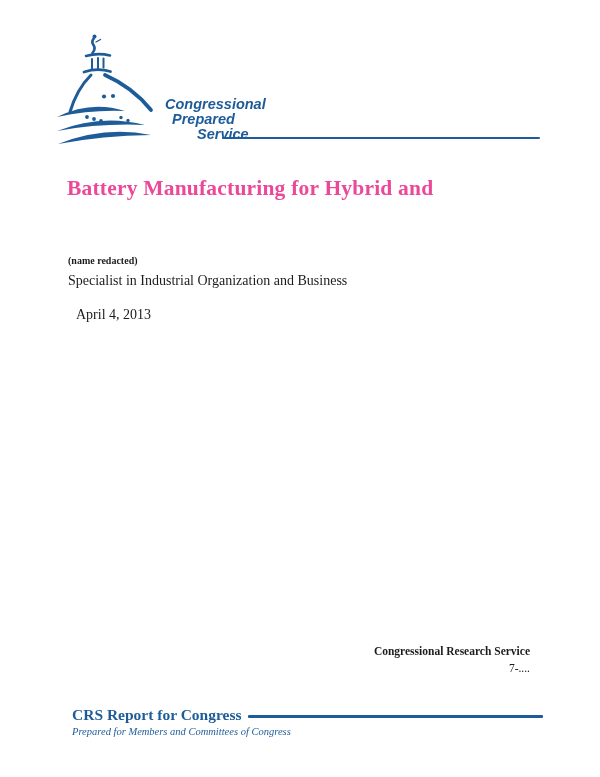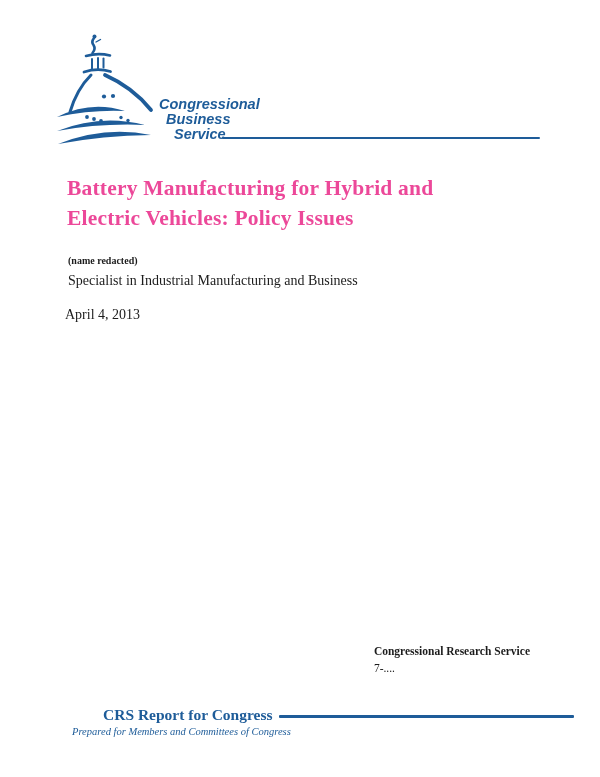--- a/index.html
+++ b/index.html
@@ -9,54 +9,55 @@
     position: relative;
     overflow: hidden;
     font-family: "Liberation Serif", "DejaVu Serif", serif;
     color: #1c1c1c;
   }
   .abs { position: absolute; white-space: nowrap; }
 
   
   .logo-dome { left: 57px; top: 33px; width: 97px; height: 114px; }
   .logo-text {
-    left: 159px; top: 97px;
+    left: 165px; top: 97px;
     font-family: "Liberation Sans", "DejaVu Sans", sans-serif;
     font-style: italic; font-weight: bold;
     font-size: 14.5px; line-height: 15px;
     color: #1e5c99;
   }
   .logo-text .l2 { padding-left: 7px; }
-  .logo-text .l3 { padding-left: 15px; }
+  .logo-text .l3 { padding-left: 15px; text-align: center; }
   .top-rule {
     left: 222px; top: 137px; width: 318px; height: 2px;
     background: #1e5c99; border-radius: 1px;
   }
 
   
   .report-title {
     left: 67px; top: 173px;
     font-size: 21.5px; font-weight: bold; line-height: 30px;
     color: #ec4899; letter-spacing: 0.2px;
   }
   .author-name  { left: 68px; top: 255px; font-size: 10px; font-weight: bold; }
   .author-role  { left: 68px; top: 273px; font-size: 14px; }
-  .report-date  { left: 65px; top: 307px; font-size: 14px; }
+  .report-date  { left: 76px; top: 307px; font-size: 14px; }
 
   
   .footer-right {
     right: 70px; top: 643px;
+    text-align: right;
     font-size: 11.5px; line-height: 16.5px;
   }
   .footer-right .org { font-weight: bold; }
 
   
   .crs-banner {
     left: 72px; top: 706px; width: 471px;
-    display: flex; align-items: center; margin-left: 31px;
+    display: flex; align-items: center;
   }
   .crs-banner .banner-label {
     font-size: 15.5px; font-weight: bold; color: #1e5c99;
     white-space: nowrap;
   }
   .crs-banner .banner-rule {
     flex: 1; height: 2.4px; background: #1e5c99;
     margin-left: 6px; margin-top: 3px; border-radius: 1px;
   }
   .tagline {
@@ -96,32 +97,31 @@
     <g fill="#1e5c99" stroke="none">
       <path d="M0,84 Q34,67 68,78 Q34,76.5 0,84 Z"></path>
       <path d="M0,98 Q44,80.5 88,92 Q44,90 0,98 Z"></path>
       <path d="M1,111 Q48,92.5 94,102 Q46,102.5 1,111 Z"></path>
     </g>
   </svg>
 </div>
 
 <div class="abs logo-text">
   <div class="l1">Congressional</div>
-  <div class="l2">Business</div>
+  <div class="l2">Prepared</div>
   <div class="l3">Service</div>
 </div>
 <div class="abs top-rule"></div>
 
 <div class="abs report-title">
   <div>Battery Manufacturing for Hybrid and</div>
-  <div>Electric Vehicles: Policy Issues</div>
 </div>
 
 <div class="abs author-name">(name redacted)</div>
-<div class="abs author-role">Specialist in Industrial Manufacturing and Business</div>
+<div class="abs author-role">Specialist in Industrial Organization and Business</div>
 <div class="abs report-date">April 4, 2013</div>
 
 <div class="abs footer-right">
   <div class="org">Congressional Research Service</div>
   <div>7-....</div>
 </div>
 
 <div class="abs crs-banner">
   <span class="banner-label">CRS Report for Congress</span>
   <span class="banner-rule"></span>

